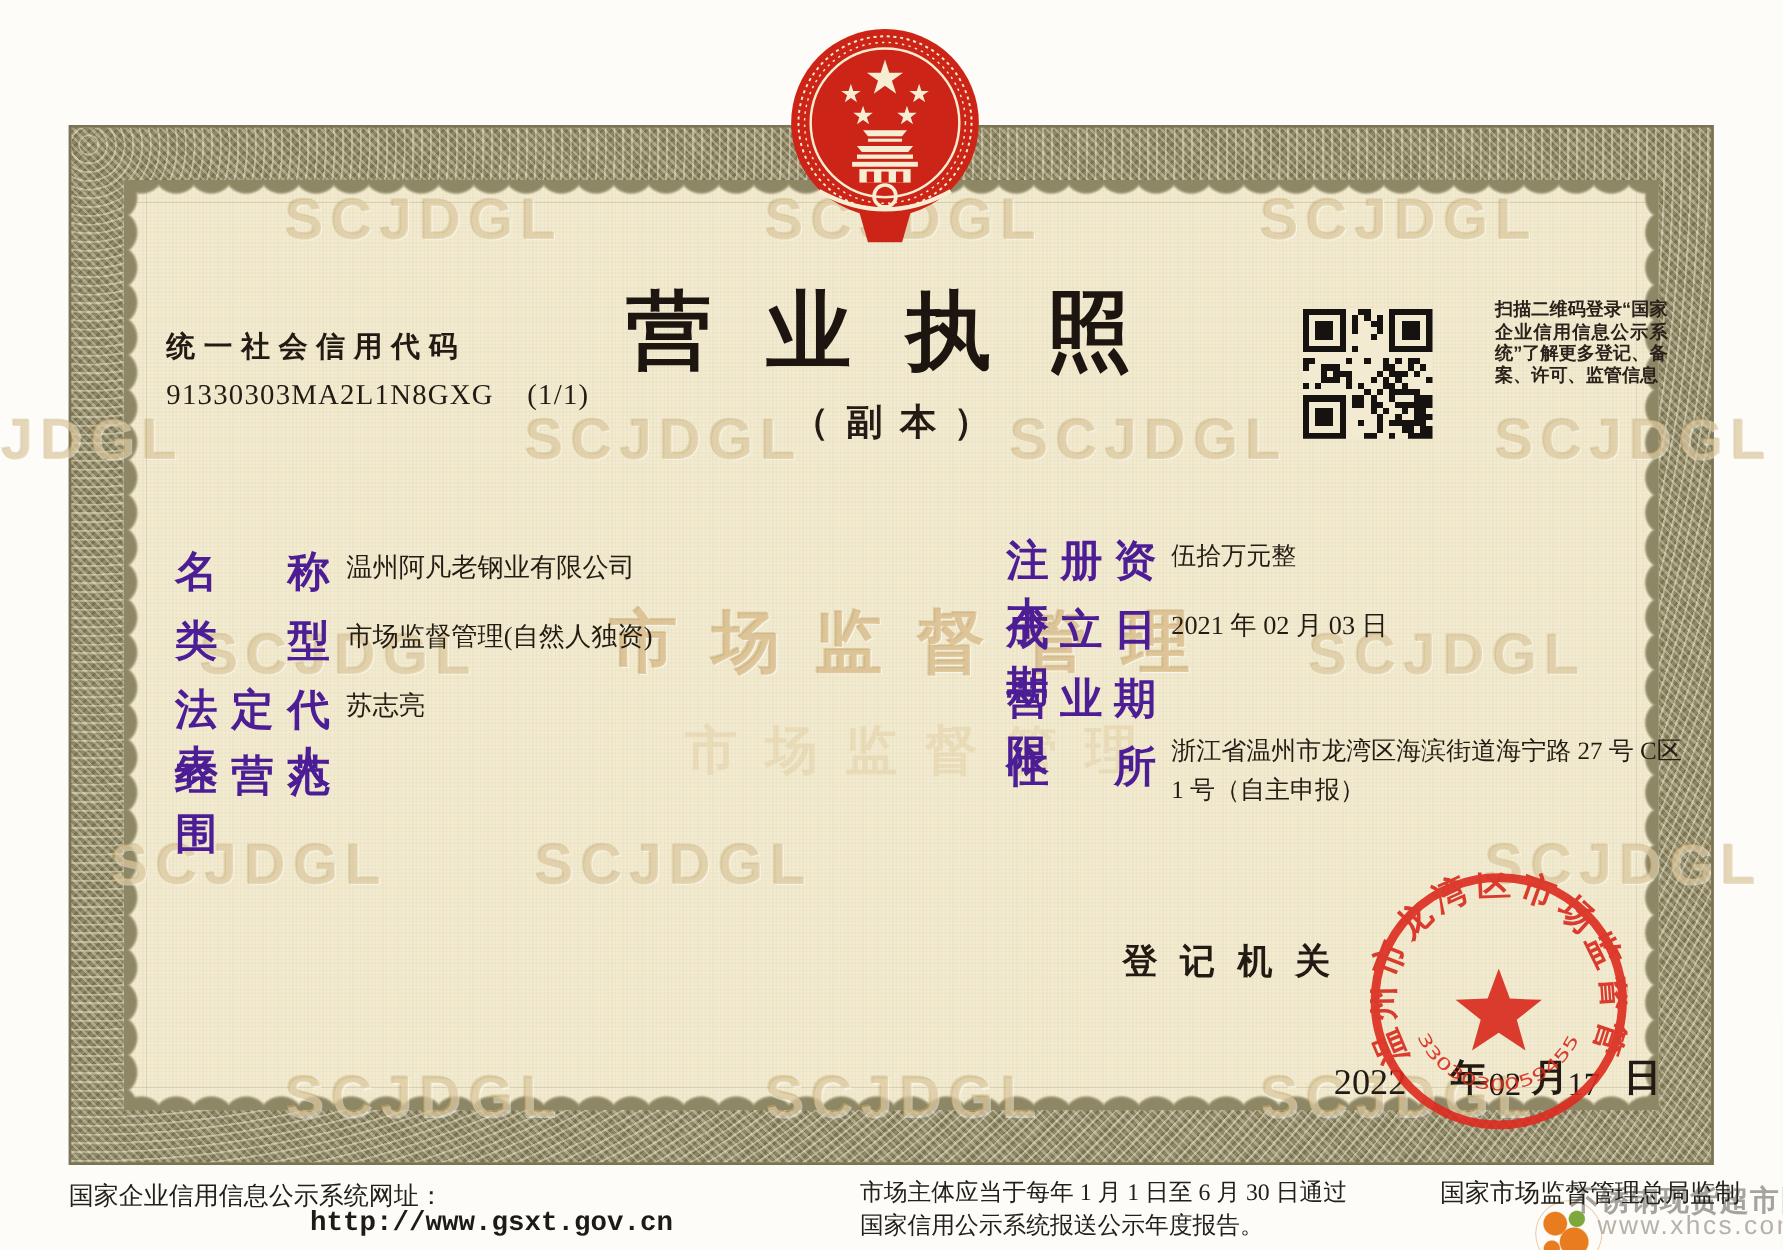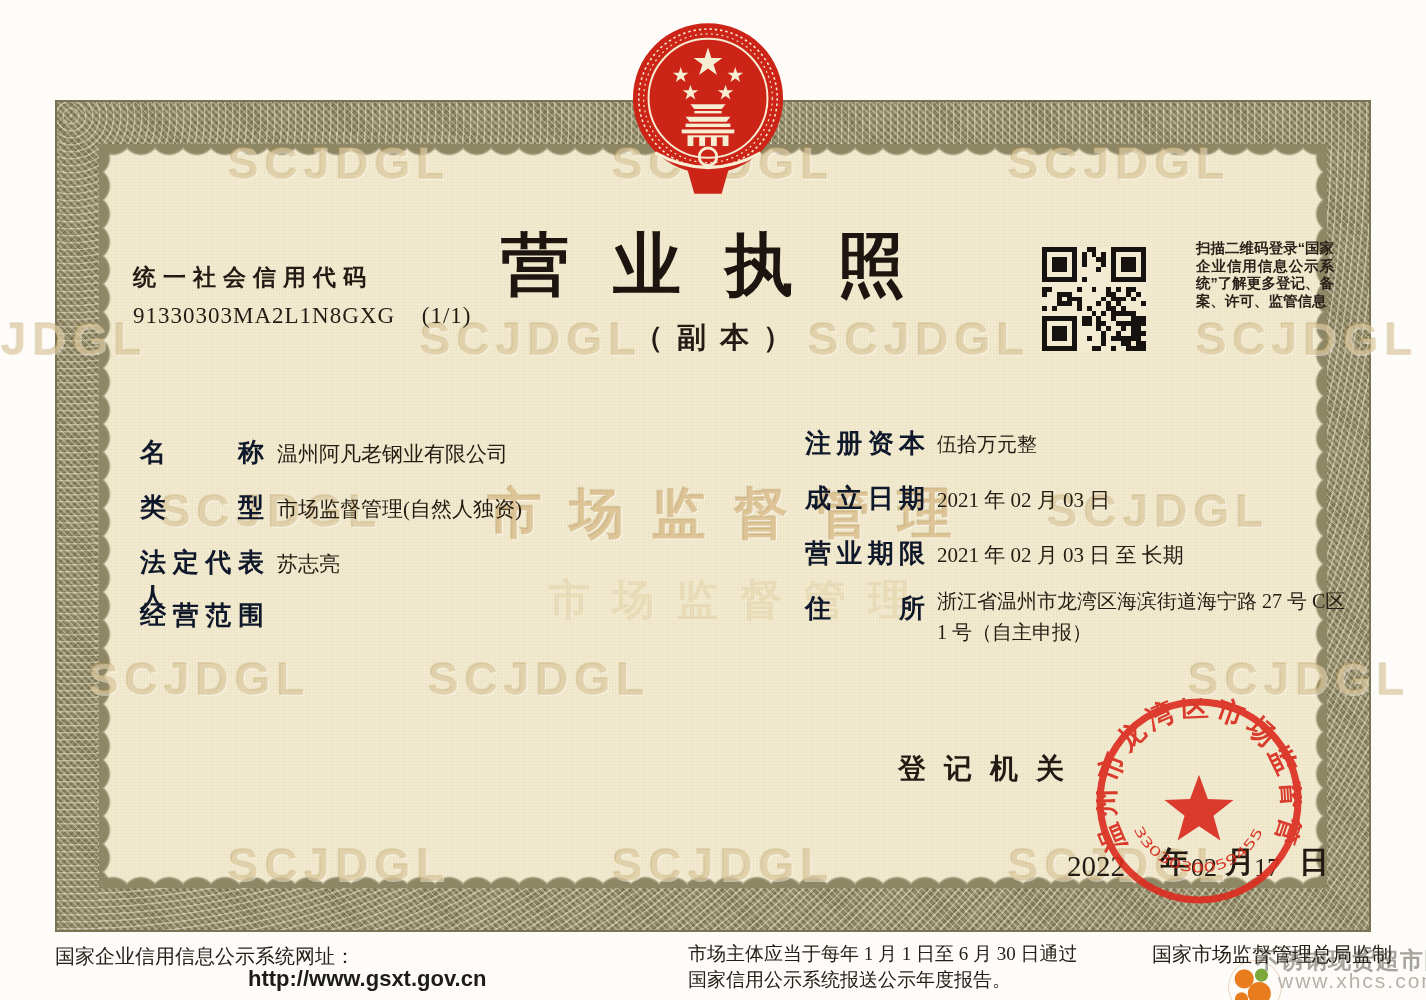--- a/index.html
+++ b/index.html
@@ -28,21 +28,21 @@
         background:radial-gradient(circle at 14px 26px, #8e8765 17px, rgba(142,135,101,.85) 18px, transparent 20px) left bottom/28px 18px repeat-x;}
   .sc-l{top:0;bottom:0;left:0;width:18px;
         background:radial-gradient(circle at -8px 14px, #8e8765 17px, rgba(142,135,101,.85) 18px, transparent 20px) left top/18px 28px repeat-y;}
   .sc-r{top:0;bottom:0;right:0;width:18px;
         background:radial-gradient(circle at 26px 14px, #8e8765 17px, rgba(142,135,101,.85) 18px, transparent 20px) right top/18px 28px repeat-y;}
 
   
   .wm{position:absolute;font-family:"Liberation Sans","DejaVu Sans",sans-serif;font-weight:700;
       font-size:46px;letter-spacing:6px;color:rgba(205,175,110,.40);
       text-shadow:1px 1px 0 rgba(255,255,255,.45), -1px -1px 0 rgba(150,120,60,.18);
-      pointer-events:none;white-space:nowrap;}
+      pointer-events:none;white-space:nowrap;margin-top:12px;}
   .wm-center{position:absolute;left:488px;top:478px;font-weight:700;font-size:54px;letter-spacing:28px;
       color:rgba(205,168,100,.55);white-space:nowrap;
       text-shadow:1px 1px 0 rgba(255,255,255,.55), -1px -1px 0 rgba(150,115,55,.25);pointer-events:none;}
   .wm-ghost{position:absolute;left:548px;top:572px;font-weight:700;font-size:42px;letter-spacing:22px;
       color:rgba(200,160,90,.18);white-space:nowrap;filter:blur(.4px);pointer-events:none;}
 
   
   #emblem{position:absolute;left:630px;top:18px;width:156px;height:182px;z-index:6;}
   #doc-title{position:absolute;left:0;right:0;top:220px;text-align:center;
              font-weight:700;font-size:68px;letter-spacing:44px;padding-left:24px;
@@ -53,22 +53,22 @@
              font-family:"Liberation Sans","DejaVu Sans",sans-serif;}
   #credit-code{position:absolute;left:133px;top:303px;font-size:23px;letter-spacing:1px;}
   #credit-code .pages{margin-left:20px;}
 
   #qr{position:absolute;left:1042px;top:247px;width:104px;height:104px;background:#f2ebd1;}
   #qr svg{width:100%;height:100%;shape-rendering:crispEdges;}
   #qr-note{position:absolute;left:1164px;top:240px;width:138px;font-weight:700;font-size:14.5px;
            line-height:17.5px;text-align:justify;font-family:"Liberation Sans","DejaVu Sans",sans-serif;color:#2a221a;margin-left:32px;}
 
   
-  .lab{position:absolute;left:140px;width:124px;font-weight:700;font-size:26px;
-       font-family:"Liberation Sans","DejaVu Sans",sans-serif;color:#0f172a;
+  .lab{position:absolute;left:140px;width:124px;font-weight:700;font-size:34px;
+       font-family:"Liberation Sans","DejaVu Sans",sans-serif;color:#4c1d95;
        text-align:justify;text-align-last:justify;}
   .lab-r{left:805px;width:120px;}
   .val{position:absolute;left:277px;font-size:21px;color:#241c12;white-space:nowrap;}
   .val-r{left:937px;}
   .val-scope{left:245px;top:606px;width:548px;font-size:19px;line-height:23px;white-space:normal;text-align:justify;}
   .val-addr{width:420px;white-space:normal;line-height:31px;font-size:20px;}
 
   
   #reg-label{position:absolute;left:898px;top:750px;font-weight:700;font-size:28px;letter-spacing:18px;
              font-family:"Liberation Sans","DejaVu Sans",sans-serif;}
@@ -77,21 +77,21 @@
   #date-row span{position:absolute;white-space:nowrap;margin-left:32px;}
   .d-unit{font-weight:700;font-size:30px;top:6px;}
   .d-num{top:17px;font-size:26px;}
   #d-year{left:0;top:14px;font-size:29px;}
   #d-yu{left:93px;} #d-month{left:124px;} #d-mu{left:158px;} #d-day{left:187px;} #d-du{left:232px;}
 
   
   .foot{position:absolute;font-size:20px;color:#242019;white-space:nowrap;}
   #foot-left-label{left:55px;top:943px;}
   #foot-left-url{left:248px;top:966px;font-size:22px;font-weight:700;
-                 font-family:Liberation Sans, sans-serif;color:#1c1b18;}
+                 font-family:Liberation Mono, monospace;color:#1c1b18;}
   #foot-center1{left:688px;top:941px;font-size:19px;}
   #foot-center2{left:688px;top:967px;font-size:19px;}
   #foot-right{left:1152px;top:941px;z-index:3;}
   #site-globe{position:absolute;left:1228px;top:960px;width:54px;height:54px;border-radius:50%;z-index:1;
               background:
                 radial-gradient(circle at 30% 35%, #e87c1e 0 9px, transparent 10px),
                 radial-gradient(circle at 62% 28%, #7ca83c 0 6px, transparent 7px),
                 radial-gradient(circle at 58% 62%, #e87c1e 0 11px, transparent 12px),
                 radial-gradient(circle at 25% 72%, #e87c1e 0 6px, transparent 7px),
                 #fdfcf8;
@@ -301,21 +301,20 @@
 
   <div class="lab" style="top:598px">经营范围</div>
 
   <div class="lab lab-r" style="top:426px">注册资本</div>
   <div class="val val-r" style="top:431px;font-size:20px">伍拾万元整</div>
 
   <div class="lab lab-r" style="top:481px">成立日期</div>
   <div class="val val-r" style="top:486px">2021 年 02 月 03 日</div>
 
   <div class="lab lab-r" style="top:536px">营业期限</div>
-  <div class="val val-r" style="top:541px">2021 年 02 月 03 日 至 长期</div>
 
   <div class="lab lab-r" style="top:591px">住所</div>
   <div class="val val-r val-addr" style="top:586px">浙江省温州市龙湾区海滨街道海宁路 27 号 C区 1 号（自主申报）</div>
 
   <div id="reg-label">登记机关</div>
 
   <svg id="seal" viewBox="0 0 204 204">
     <defs>
       <path id="arcTop" d="M 33,150 A 84,84 0 1 1 171,150" fill="none"></path>
       <path id="arcBot" d="M 36,126 A 70,70 0 0 0 168,126" fill="none"></path>

